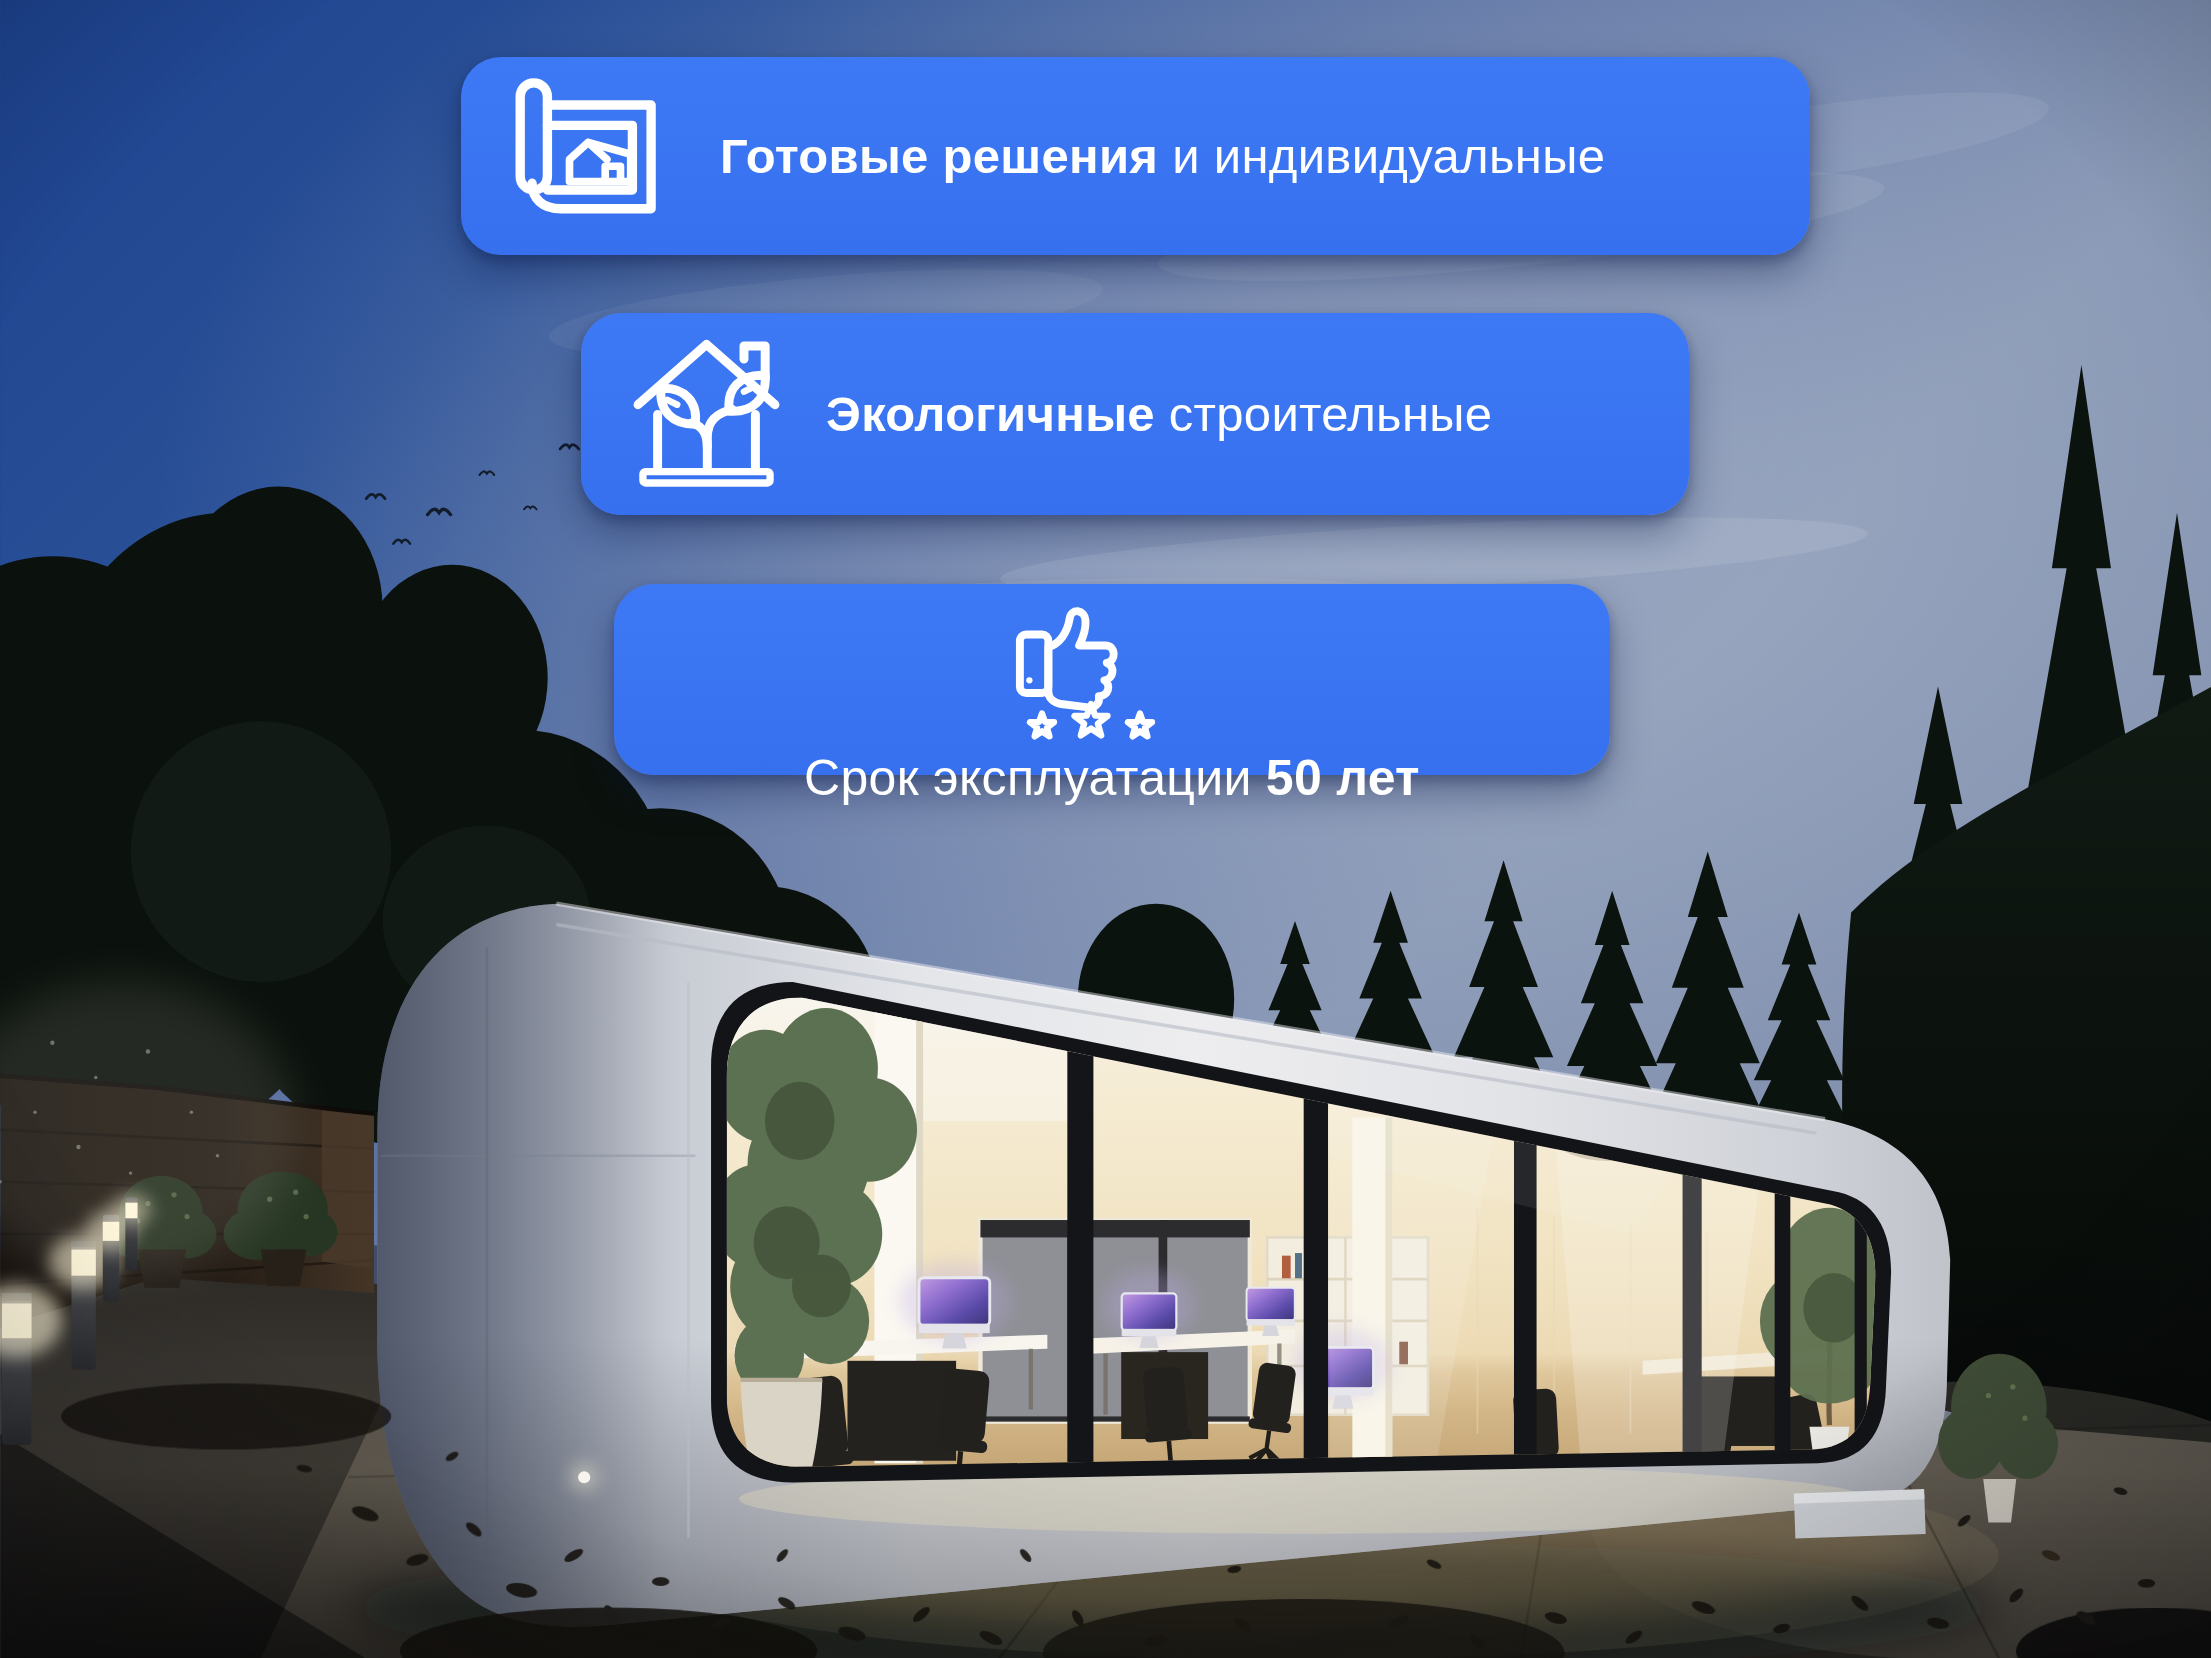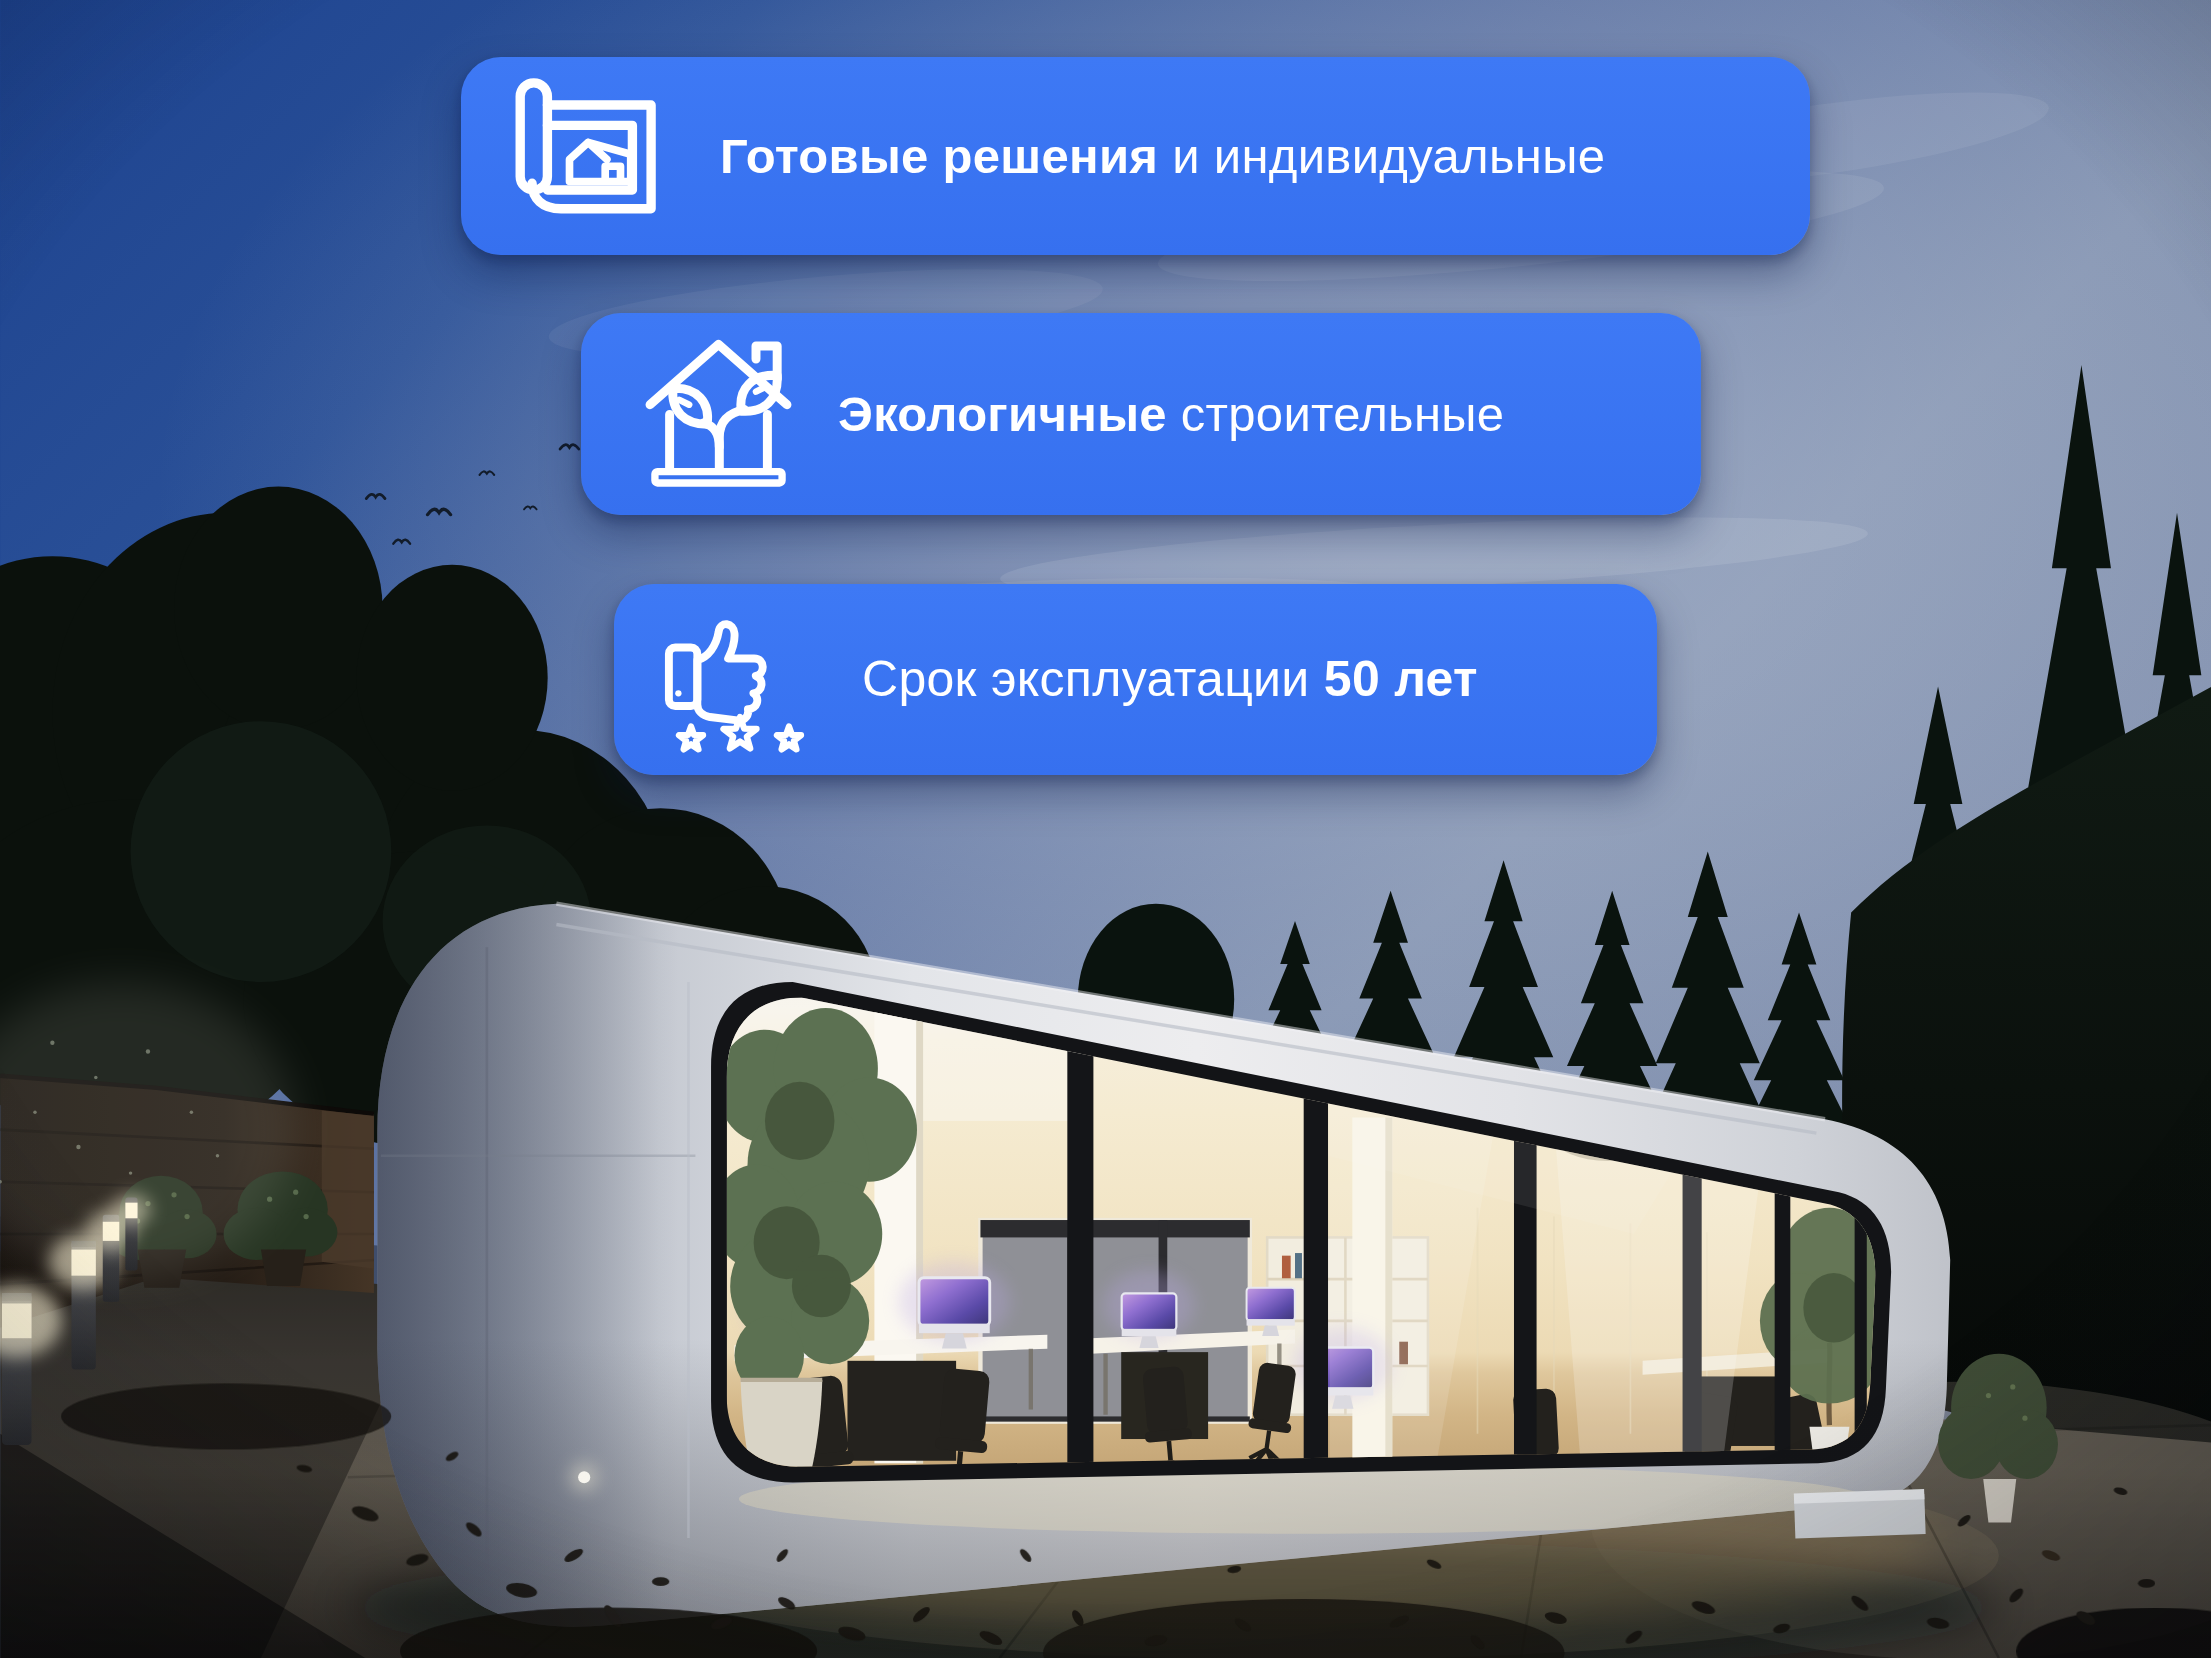--- a/index.html
+++ b/index.html
@@ -8,22 +8,22 @@
     font-family:"Liberation Sans",sans-serif;background:#1d4390;
   }
   .scene-svg{position:absolute;left:0;top:0;width:2212px;height:1658px;display:block;}
   .banner{
     position:absolute;display:flex;align-items:center;
     background:linear-gradient(180deg,#3E79F5 0%,#3670EF 100%);
     border-radius:40px;color:#fff;
     box-shadow:0 19px 38px rgba(9,24,70,.38),0 5.2px 12px rgba(9,24,70,.28);
   }
   #banner-1{left:461px;top:57px;width:1300px;height:198px;padding-left:49px;}
-  #banner-2{left:581px;top:313px;width:1064px;height:202px;padding-left:56px;}
-  #banner-3{left:614px;top:584px;width:996px;height:191px;padding-left:47px;}
+  #banner-2{left:581px;top:313px;width:1064px;height:202px;padding-left:44px;}
+  #banner-3{left:614px;top:584px;width:996px;height:191px;flex-direction:column;}
   .banner-icon{flex:0 0 auto;}
   #banner-1 .banner-icon{width:170px;height:170px;margin-right:40px;}
   #banner-2 .banner-icon{width:163px;height:163px;margin-right:38px;}
   #banner-3 .banner-icon{width:158px;height:165px;margin-right:43px;}
   .banner-icon svg{display:block;width:100%;height:100%;}
   .banner-text{font-size:49px;line-height:59px;letter-spacing:0.3px;font-weight:400;white-space:nowrap;}
   #banner-3 .banner-text{font-size:50px;}
   .bold{font-weight:700;}
 </style>
 </head>

